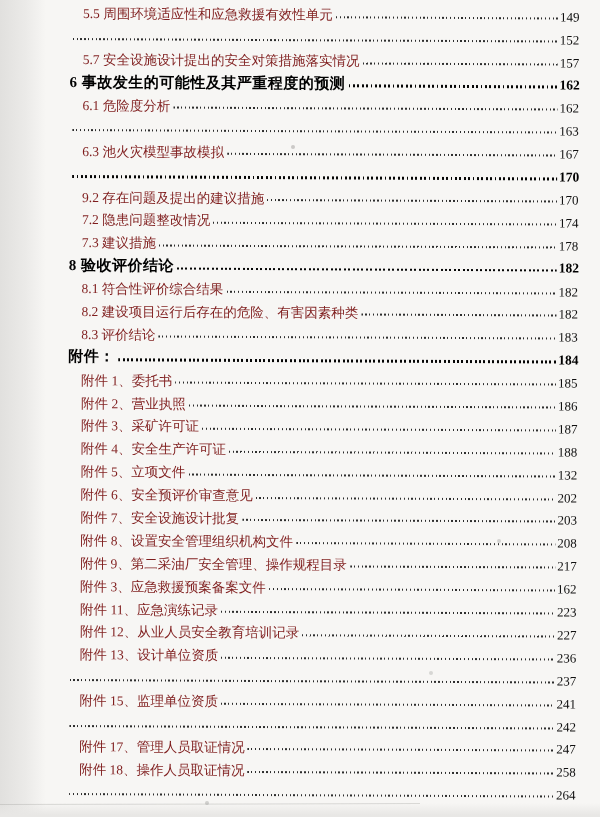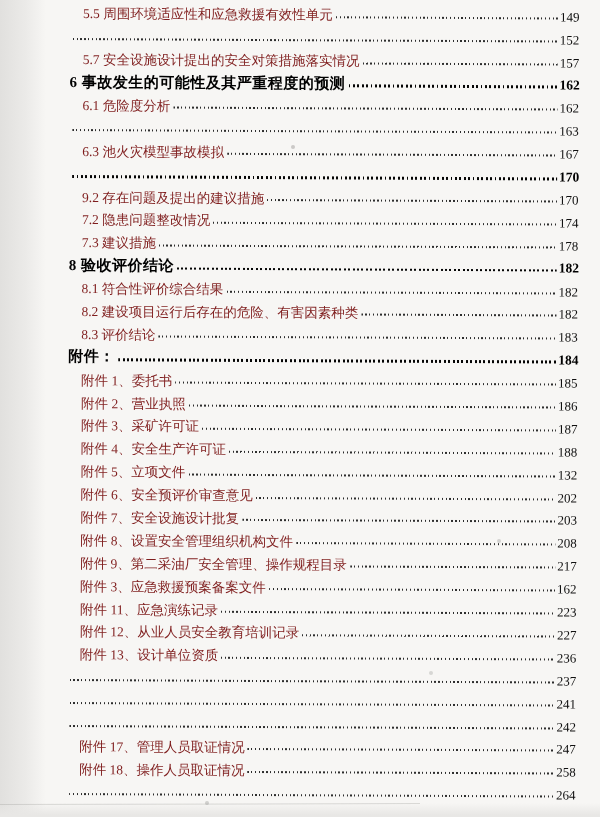--- a/index.html
+++ b/index.html
@@ -214,20 +214,21 @@
       <div class="row attach">
     <span class="label">附件 13、设计单位资质</span>
     <span class="dots"></span>
     <span class="pagenum">236</span>
   </div>
       <div class="row attach">
     <span class="dots"></span>
     <span class="pagenum">237</span>
   </div>
       <div class="row attach">
+    <span class="label">附件 15、监理单位资质</span>
     <span class="dots"></span>
     <span class="pagenum">241</span>
   </div>
       <div class="row attach">
     <span class="dots"></span>
     <span class="pagenum">242</span>
   </div>
       <div class="row attach">
     <span class="label">附件 17、管理人员取证情况</span>
     <span class="dots"></span>

